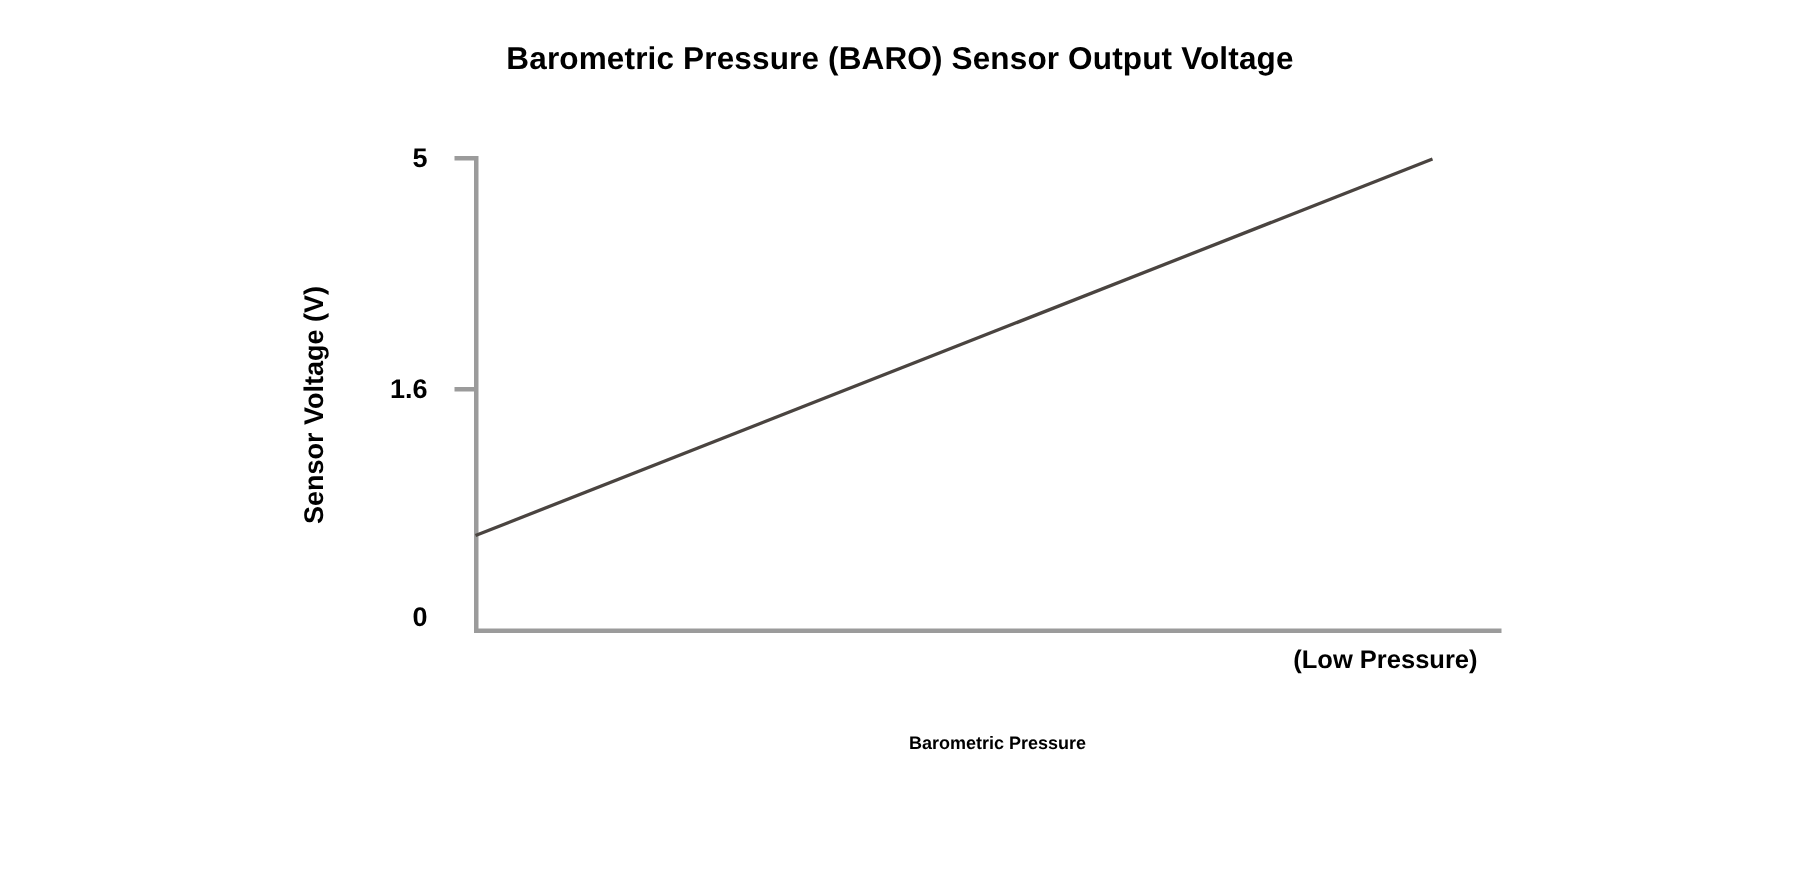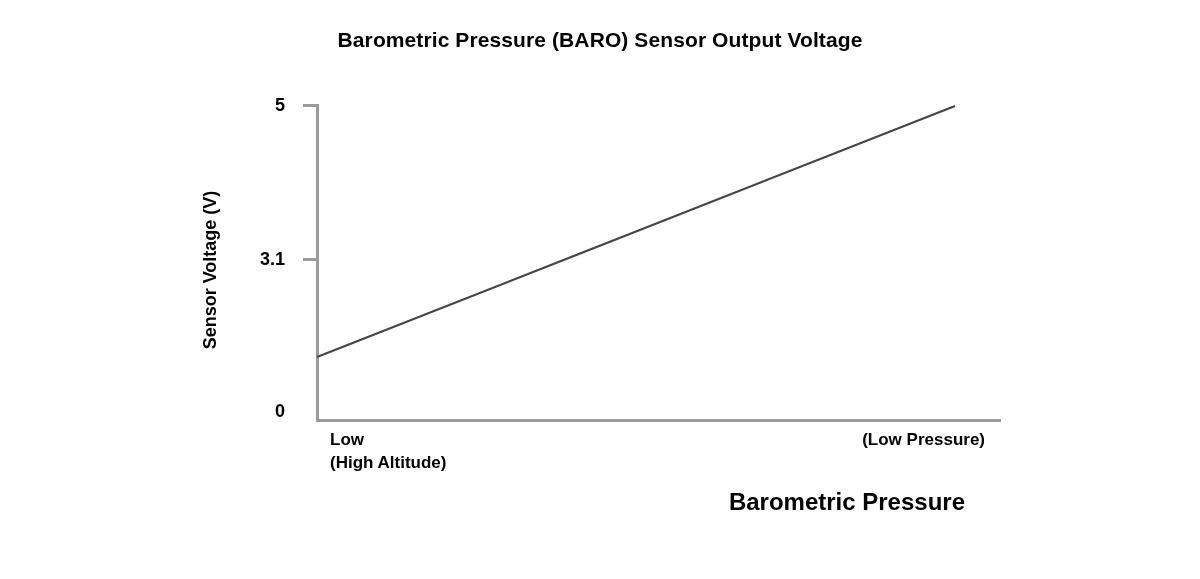--- a/index.html
+++ b/index.html
@@ -55,22 +55,22 @@
     font-weight: bold;
     white-space: nowrap;
   }
 
   
   .xlabel {
     position: absolute;
     left: 365px;
     top: 488px;
     width: 600px;
-    text-align: right;
-    font-size: 24px;
+    text-align: center;
+    font-size: 12px;
     font-weight: bold;
     white-space: nowrap;
   }
 
   
   .ytick {
     position: absolute;
     width: 60px;
     text-align: right;
     font-size: 18px;
@@ -104,39 +104,35 @@
 
 <div id="chart-root">
 
   <div class="chart-title">Barometric Pressure (BARO) Sensor Output Voltage</div>
 
   <div class="ylabel-wrap">
     <div class="ylabel">Sensor Voltage (V)</div>
   </div>
 
   <div class="ytick ytick-5">5</div>
-  <div class="ytick ytick-25">3.1</div>
+  <div class="ytick ytick-25">1.6</div>
   <div class="ytick ytick-0">0</div>
 
   <svg class="plot-svg" width="1200" height="579">
 
     <line x1="317.5" y1="104" x2="317.5" y2="421" stroke="#9b9b9b" stroke-width="3"></line>
 
     <line x1="316" y1="420.5" x2="1001" y2="420.5" stroke="#9b9b9b" stroke-width="3"></line>
 
     <line x1="303" y1="105.5" x2="317" y2="105.5" stroke="#9b9b9b" stroke-width="3"></line>
     <line x1="303" y1="259.5" x2="317" y2="259.5" stroke="#9b9b9b" stroke-width="3"></line>
 
     <line x1="317" y1="357" x2="955" y2="106" stroke="#4a4440" stroke-width="2.2" stroke-linecap="butt"></line>
   </svg>
 
-  <div class="xcat xcat-left">
-    <div>Low</div>
-    <div>(High Altitude)</div>
-  </div>
 
   <div class="xcat xcat-right">
     <div>(Low Pressure)</div>
   </div>
 
   <div class="xlabel">Barometric Pressure</div>
 
 </div>
 
 </body></html>

